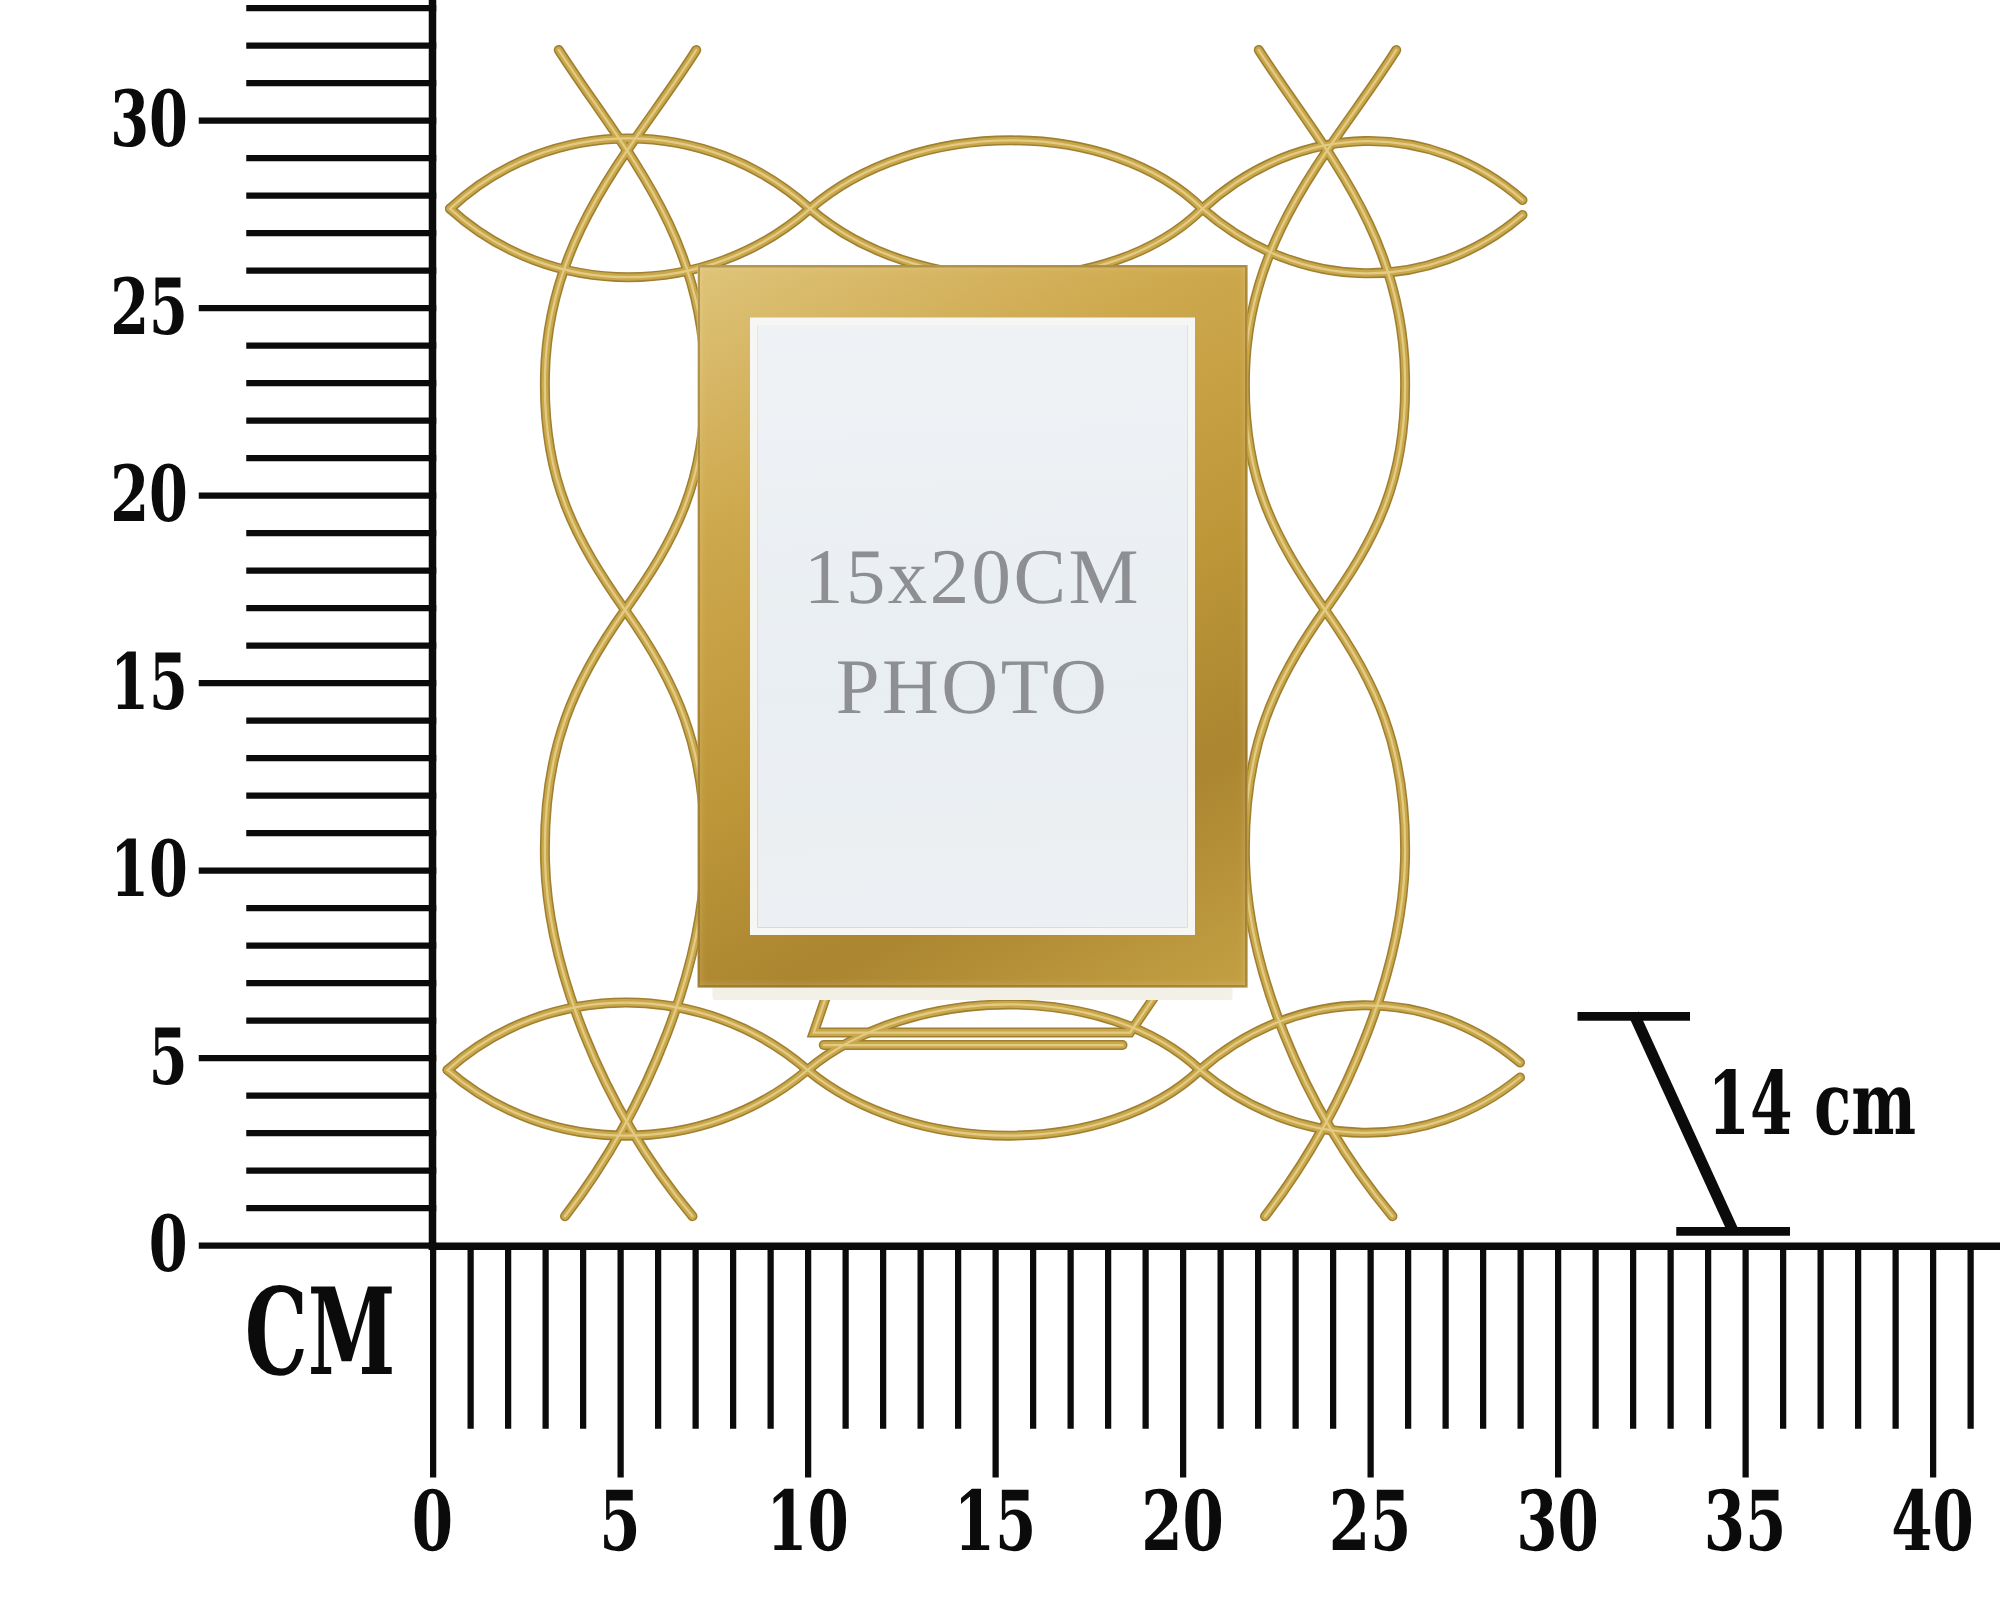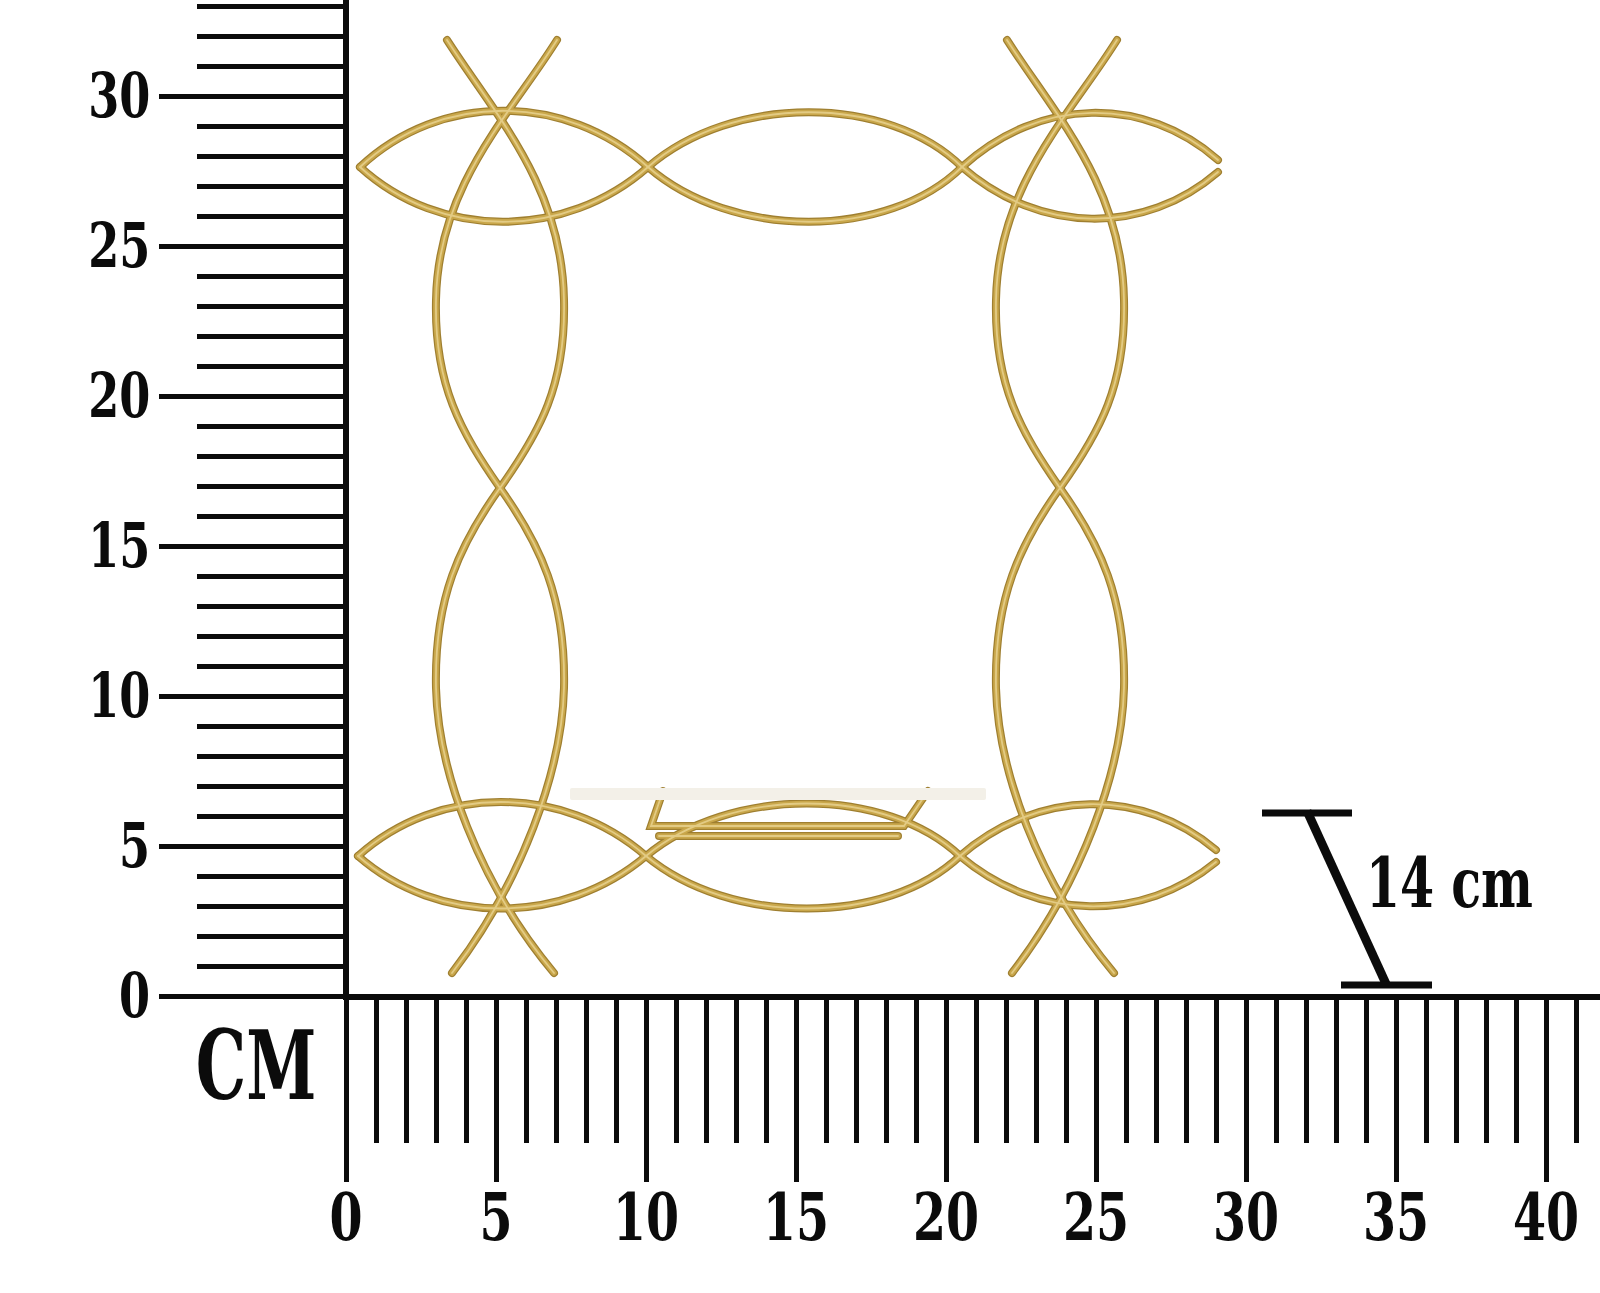--- a/index.html
+++ b/index.html
@@ -82,20 +82,26 @@
         <path d="M659,836 L898,836"></path>
       </g>
     </defs>
     <use href="#wireset" class="wire-under"></use>
     <use href="#wireset" class="wire-mid"></use>
     <use href="#wireset" class="wire-hi"></use>
   </svg>
 
   <div id="backing"></div>
 
+  <div id="frame">
+    <div id="mat">
+      <div class="ph-line" id="ph-line1">15x20CM</div>
+      <div class="ph-line" id="ph-line2">PHOTO</div>
+    </div>
+  </div>
 
   <div class="axis" id="v-axis"></div>
   <div class="axis" id="h-axis"></div>
   <div id="v-ticks">
       <div class="tick" style="left: 159px; top: 994px; width: 190px; height: 5px;"></div>
       <div class="tick" style="left: 197px; top: 964px; width: 152px; height: 5px;"></div>
       <div class="tick" style="left: 197px; top: 934px; width: 152px; height: 5px;"></div>
       <div class="tick" style="left: 197px; top: 904px; width: 152px; height: 5px;"></div>
       <div class="tick" style="left: 197px; top: 874px; width: 152px; height: 5px;"></div>
       <div class="tick" style="left: 159px; top: 844px; width: 190px; height: 5px;"></div>

